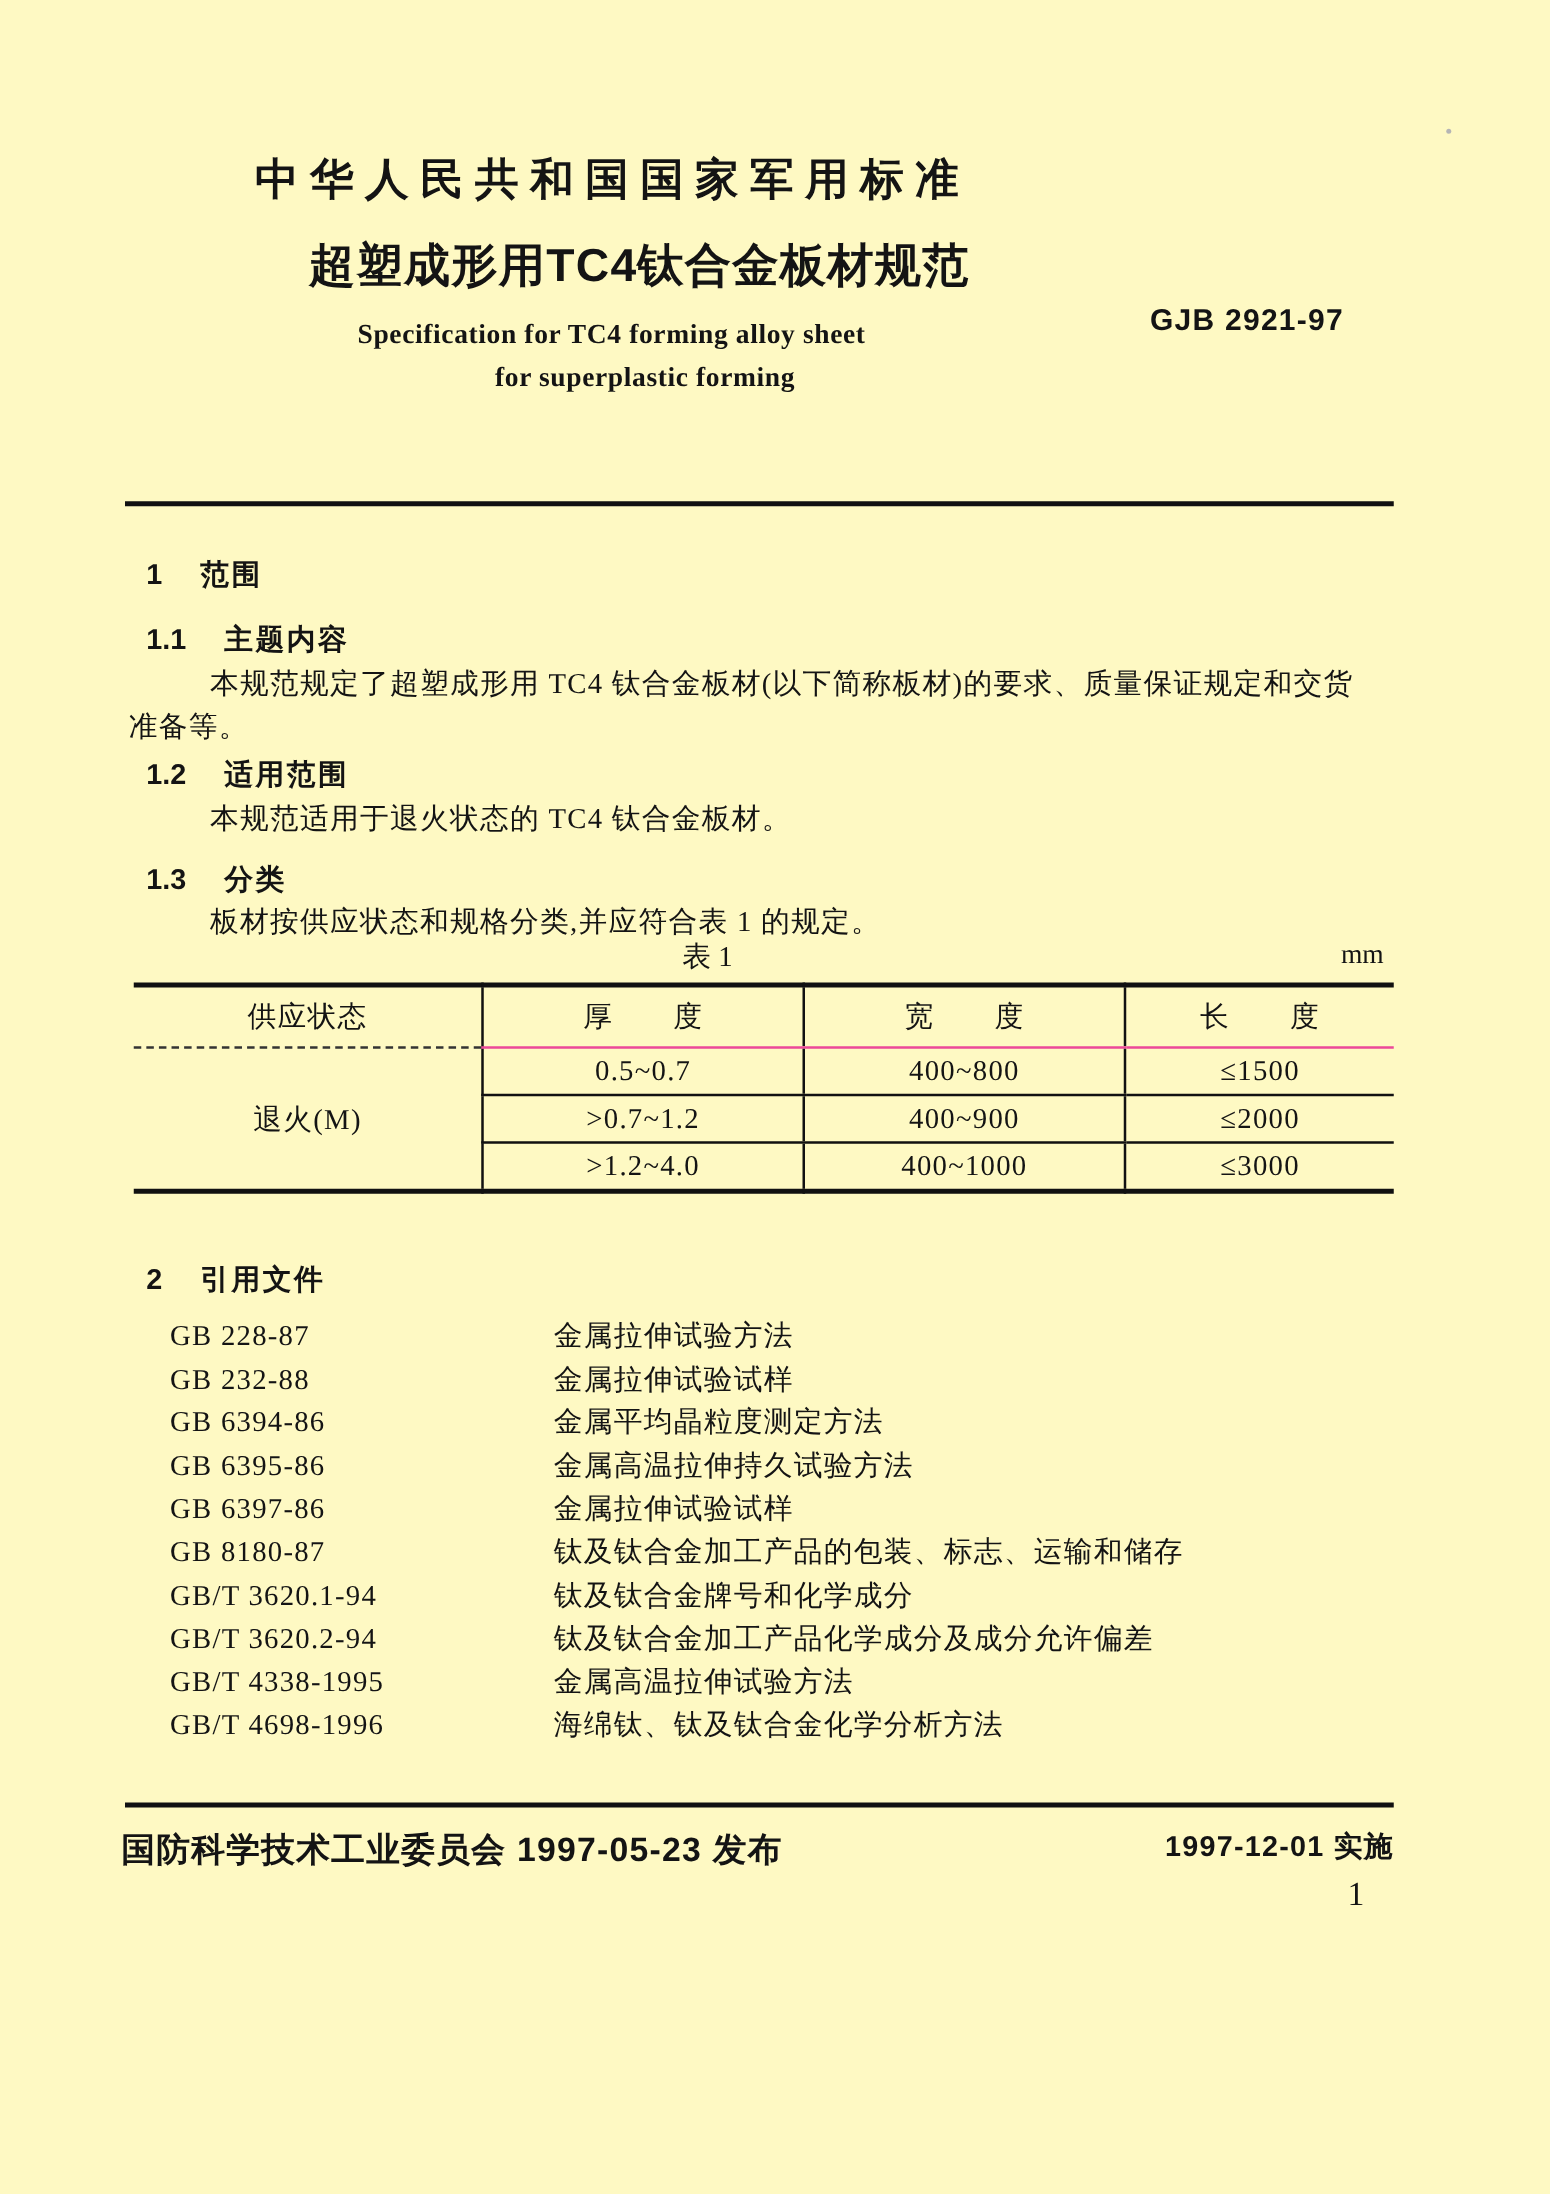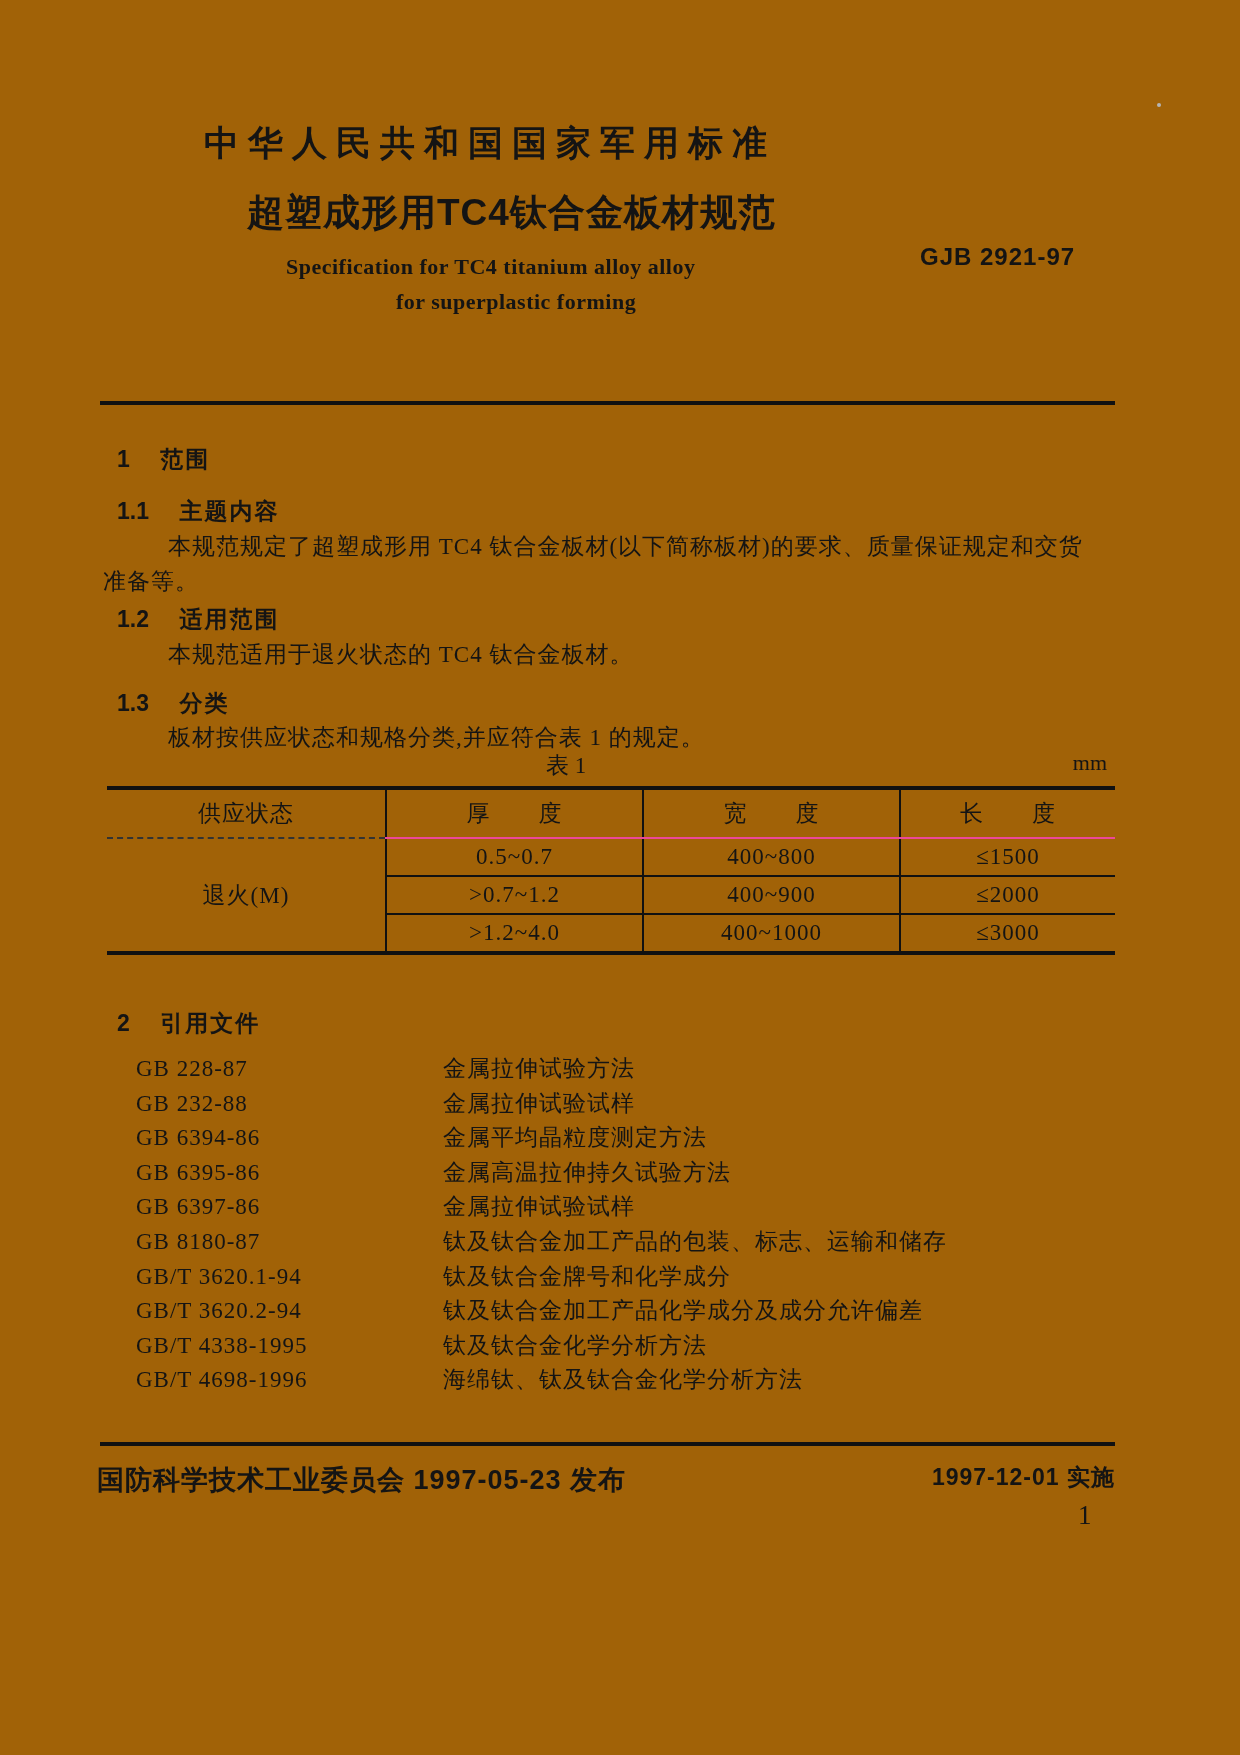--- a/index.html
+++ b/index.html
@@ -1,19 +1,19 @@
 <!DOCTYPE html>
 <html><head>
 <meta charset="utf-8">
 <style>
   html,body{margin:0;padding:0;background:#ffffff;}
   .page{
     position:relative;
     width:1240px;height:1755px;
-    background:#a16207;
+    background:#fef9c3;
     color:#141414;
     font-family:"Liberation Serif","DejaVu Serif",serif;
     overflow:hidden;
   }
   .abs{position:absolute;white-space:nowrap;}
   
   .std-type{
     top:120px;left:204px;
     font-family:"Liberation Sans","DejaVu Sans",sans-serif;
     font-weight:bold;font-size:35px;letter-spacing:9px;
@@ -76,21 +76,21 @@
   .page-num{top:1500px;left:1078px;font-size:27px;}
 </style>
 </head>
 <body>
 
 <div class="page">
 
   <div class="abs std-type">中华人民共和国国家军用标准</div>
   <div class="speck"></div>
   <div class="abs title-cn">超塑成形用TC4钛合金板材规范</div>
-  <div class="abs title-en1">Specification for TC4 titanium alloy alloy</div>
+  <div class="abs title-en1">Specification for TC4 forming alloy sheet</div>
   <div class="abs std-no">GJB 2921-97</div>
   <div class="abs title-en2">for superplastic forming</div>
   <div class="rule rule-top"></div>
 
   <div class="abs h-sec" style="top:444px;left:117px;">
     <span class="sec-num">1</span>
     <span class="sec-title">范围</span>
   </div>
 
   <div class="abs h-sec" style="top:496px;left:117px;">
@@ -174,21 +174,21 @@
     <div class="ref-row">
       <span class="ref-code">GB 8180-87</span><span class="ref-title">钛及钛合金加工产品的包装、标志、运输和储存</span>
     </div>
     <div class="ref-row">
       <span class="ref-code">GB/T 3620.1-94</span><span class="ref-title">钛及钛合金牌号和化学成分</span>
     </div>
     <div class="ref-row">
       <span class="ref-code">GB/T 3620.2-94</span><span class="ref-title">钛及钛合金加工产品化学成分及成分允许偏差</span>
     </div>
     <div class="ref-row">
-      <span class="ref-code">GB/T 4338-1995</span><span class="ref-title">钛及钛合金化学分析方法</span>
+      <span class="ref-code">GB/T 4338-1995</span><span class="ref-title">金属高温拉伸试验方法</span>
     </div>
     <div class="ref-row">
       <span class="ref-code">GB/T 4698-1996</span><span class="ref-title">海绵钛、钛及钛合金化学分析方法</span>
     </div>
   </div>
 
   <div class="rule rule-bottom"></div>
   <div class="abs footer-left">国防科学技术工业委员会 1997-05-23 发布</div>
   <div class="abs footer-right">1997-12-01 实施</div>
   <div class="abs page-num">1</div>

